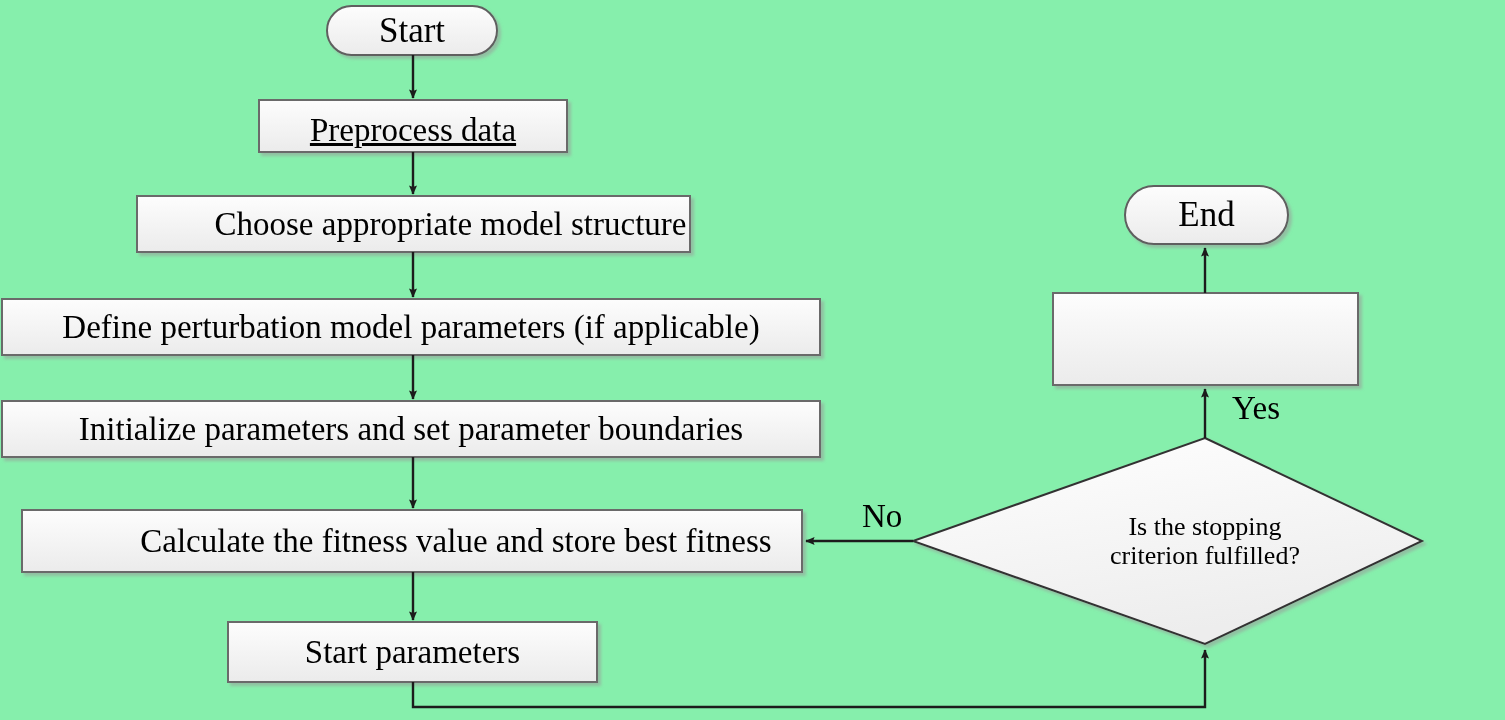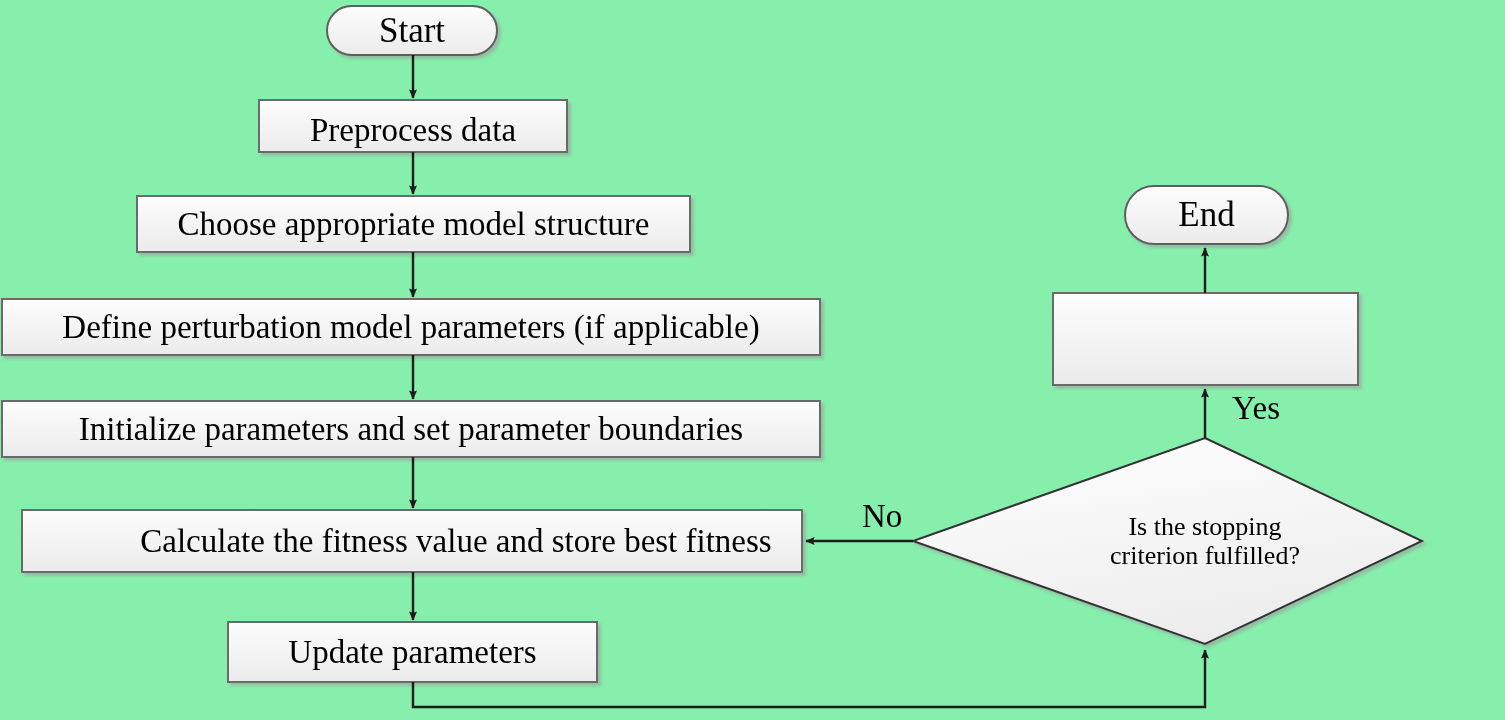--- a/index.html
+++ b/index.html
@@ -102,31 +102,31 @@
 
     <line x1="913" y1="541" x2="806" y2="541" stroke="#1c1c1c" stroke-width="2.4" marker-end="url(#arrowHead)"></line>
 
     <line x1="1205" y1="438" x2="1205" y2="389" stroke="#1c1c1c" stroke-width="2.4" marker-end="url(#arrowHead)"></line>
 
     <line x1="1205" y1="293" x2="1205" y2="248" stroke="#1c1c1c" stroke-width="2.4" marker-end="url(#arrowHead)"></line>
   </svg>
 
   <div class="nodeLabel" style="left:327px; top:6px; width:170px; height:49px; font-size:35px;">Start</div>
 
-  <div class="nodeLabel" style="left:259px; top:100px; width:308px; height:60px; font-size:33px;">Preprocess data</div>
+  <div class="nodeLabel" style="left:259px; top:100px; width:308px; height:60px; font-size:33px;text-decoration:underline;">Preprocess data</div>
 
-  <div class="nodeLabel" style="left:137px; top:196px; width:553px; height:56px; font-size:33px;">Choose appropriate model structure</div>
+  <div class="nodeLabel" style="left:137px; top:196px; width:553px; height:56px; font-size:33px;padding-left:37px;">Choose appropriate model structure</div>
 
   <div class="nodeLabel" style="left:2px; top:299px; width:818px; height:56px; font-size:33px;">Define perturbation model parameters (if applicable)</div>
 
   <div class="nodeLabel" style="left:2px; top:401px; width:818px; height:56px; font-size:33px;border-radius:12px;">Initialize parameters and set parameter boundaries</div>
 
   <div class="nodeLabel" style="left:22px; top:510px; width:780px; height:62px; font-size:33px;margin-left:44px;">Calculate the fitness value and store best fitness</div>
 
-  <div class="nodeLabel" style="left:228px; top:622px; width:369px; height:60px; font-size:33px;">Update parameters</div>
+  <div class="nodeLabel" style="left:228px; top:622px; width:369px; height:60px; font-size:33px;">Start parameters</div>
 
   <div class="nodeLabel" style="left:1010px; top:491px; width:390px; height:100px; font-size:26px;font-family:Liberation Serif, serif;">Is the stopping
 criterion fulfilled?</div>
 
 
   <div class="nodeLabel" style="left:1125px; top:186px; width:163px; height:58px; font-size:35px;">End</div>
 
   <div class="edgeLabel" style="left:862px; top:500px;">No</div>
 
   <div class="edgeLabel" style="left:1232px; top:392px;">Yes</div>

